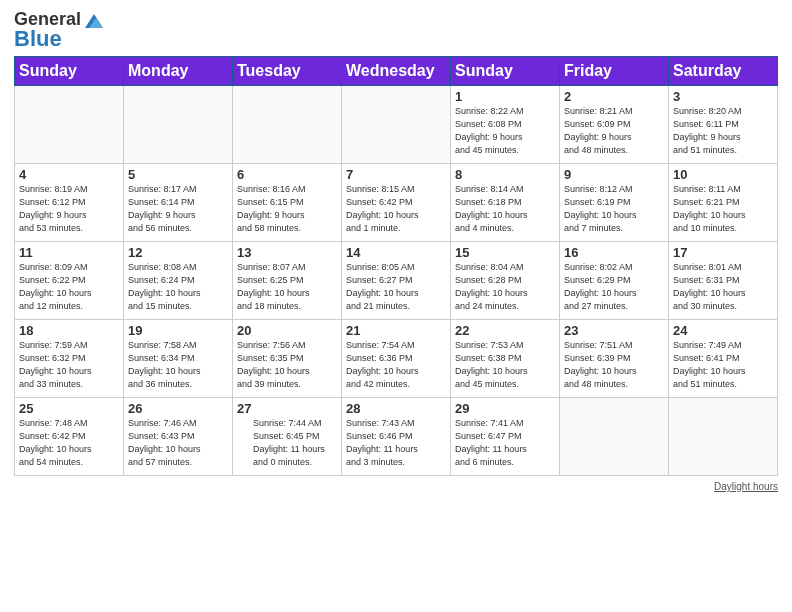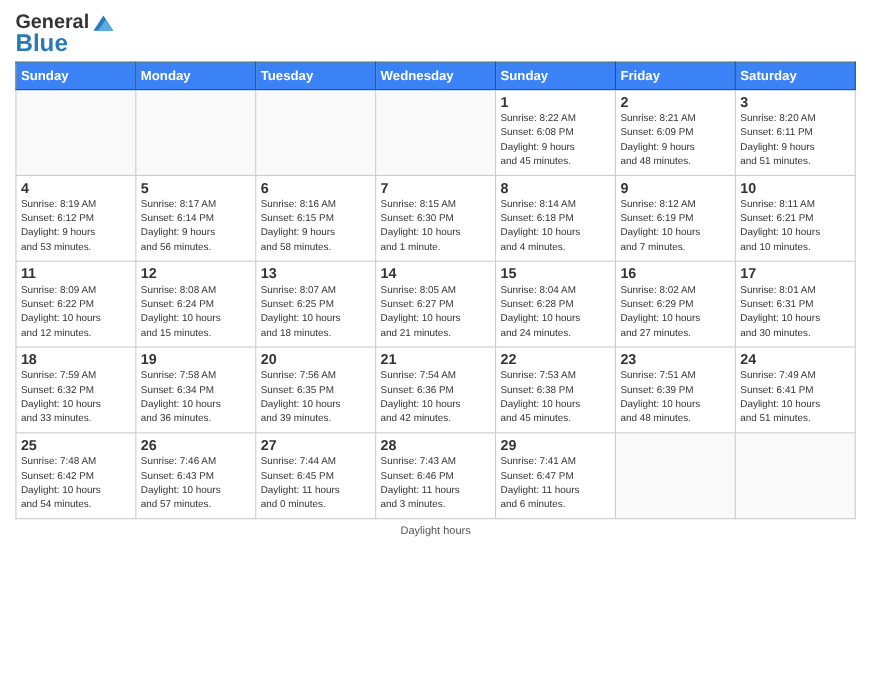--- a/index.html
+++ b/index.html
@@ -54,23 +54,23 @@
     .location {
       font-size: 14px;
       color: #555;
     }
     table {
       width: 100%;
       border-collapse: collapse;
       table-layout: fixed;
     }
     th {
-      background: #3b82f6;
+      background: #6d28d9;
       color: #fff;
-      font-size: 12px;
+      font-size: 16px;
       font-weight: bold;
       padding: 5px 4px;
       text-align: left;
       border: 1px solid #1a5a8a;
     }
     td {
       border: 1px solid #ccc;
       vertical-align: top;
       padding: 3px 4px;
       font-size: 9.5px;
@@ -90,21 +90,22 @@
     }
     .day-info {
       font-size: 9px;
       color: #333;
       line-height: 1.45;
     }
     .footer {
       margin-top: 5px;
       font-size: 10px;
       color: #555;
-      text-align: center;
+      text-align: right;
+      text-decoration: underline;
     }
   </style>
 </head>
 <body>
 
 <div class="container">
   <div class="header-row">
     <div class="logo">
       <div style="display:flex; flex-direction:column; align-items:flex-start;">
         <div style="display:flex; align-items:flex-start;">
@@ -177,21 +178,21 @@
           <td>
             <span class="day-number">6</span>
             <div class="day-info" style="white-space: pre-line;">Sunrise: 8:16 AM
 Sunset: 6:15 PM
 Daylight: 9 hours
 and 58 minutes.</div>
           </td>
           <td>
             <span class="day-number">7</span>
             <div class="day-info" style="white-space: pre-line;">Sunrise: 8:15 AM
-Sunset: 6:30 PM
+Sunset: 6:42 PM
 Daylight: 10 hours
 and 1 minute.</div>
           </td>
           <td>
             <span class="day-number">8</span>
             <div class="day-info" style="white-space: pre-line;">Sunrise: 8:14 AM
 Sunset: 6:18 PM
 Daylight: 10 hours
 and 4 minutes.</div>
           </td>
@@ -322,21 +323,21 @@
           </td>
           <td>
             <span class="day-number">26</span>
             <div class="day-info" style="white-space: pre-line;">Sunrise: 7:46 AM
 Sunset: 6:43 PM
 Daylight: 10 hours
 and 57 minutes.</div>
           </td>
           <td>
             <span class="day-number">27</span>
-            <div class="day-info" style="white-space: pre-line;">Sunrise: 7:44 AM
+            <div class="day-info" style="white-space: pre-line; margin-left: 16px;">Sunrise: 7:44 AM
 Sunset: 6:45 PM
 Daylight: 11 hours
 and 0 minutes.</div>
           </td>
           <td>
             <span class="day-number">28</span>
             <div class="day-info" style="white-space: pre-line;">Sunrise: 7:43 AM
 Sunset: 6:46 PM
 Daylight: 11 hours
 and 3 minutes.</div>

